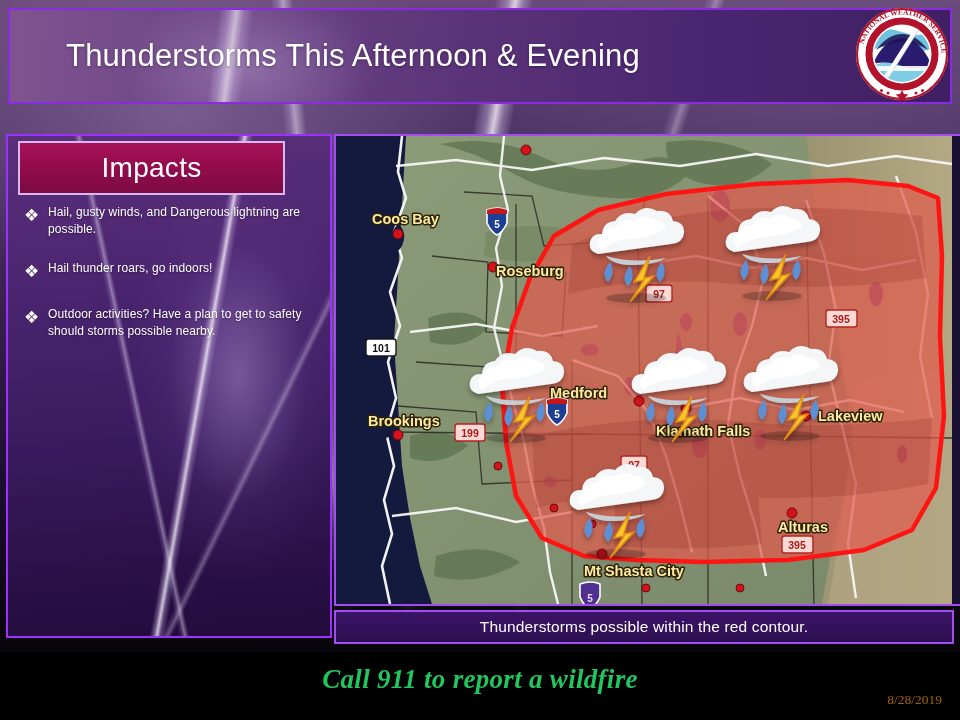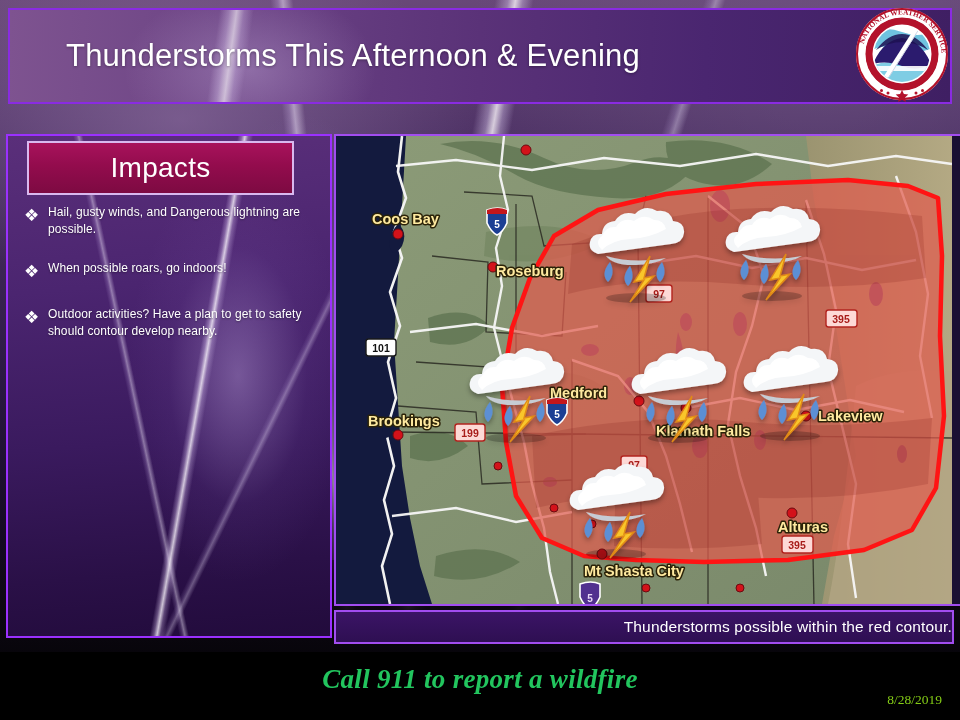--- a/index.html
+++ b/index.html
@@ -81,21 +81,21 @@
   }
   .left-panel::before{
     content:""; position:absolute; inset:0;
     background:
       linear-gradient(100deg, transparent 56%, rgba(228,208,248,.34) 57%, rgba(252,246,255,.78) 57.8%, rgba(226,205,247,.30) 58.6%, transparent 59.8%),
       linear-gradient(78deg, transparent 40%, rgba(216,194,244,.20) 40.8%, rgba(244,234,254,.44) 41.3%, transparent 42.3%),
       linear-gradient(116deg, transparent 70%, rgba(210,188,240,.16) 70.7%, rgba(238,226,252,.34) 71.2%, transparent 72.1%);
   }
 
   .impacts-box{
-    position:absolute; left:19px; top:5px; width:267px; height:54px;
+    position:absolute; left:10px; top:5px; width:267px; height:54px;
     border:2px solid #d9b8ef;
     background:linear-gradient(180deg,#a8125c 0%,#930c4d 45%,#7d0a42 100%);
     display:flex; align-items:center; justify-content:center;
   }
   .impacts-title{ font-size:28px; color:#fff; font-weight:400; letter-spacing:.3px; }
 
   .bullets{ position:absolute; left:10px; top:68px; width:306px; }
   .bullet{ display:flex; margin-bottom:22px; }
   .bullet-mark{
     flex:0 0 30px; color:#fff; font-size:17px; line-height:1.42;
@@ -120,35 +120,35 @@
     position:absolute; left:334px; top:134px; width:676px; height:472px;
     border:2px solid #a24df0; background:#1a1033; overflow:hidden;
   }
   .map{ position:absolute; inset:0; }
   .map svg{ display:block; }
 
   .map-caption{
     position:absolute; left:334px; top:610px; width:620px; height:34px;
     border:2px solid #a24df0;
     background:linear-gradient(180deg,#3b1466 0%,#2e0f52 100%);
-    display:flex; align-items:center; justify-content:flex-end;
+    display:flex; align-items:center; justify-content:center;
   }
   .map-caption span{ color:#fff; font-size:15.5px; letter-spacing:.15px; }
 
   
   .footer-headline{
     position:absolute; left:0; top:664px; width:960px; text-align:center;
     font-family:"Liberation Serif", serif;
     font-weight:700; font-style:italic; font-size:27px; color:#22c55e;
     letter-spacing:.3px;
   }
   .footer-date{
     position:absolute; right:18px; top:692px;
     font-family:"Liberation Serif", serif;
-    font-size:13.5px; color:#84cc16;
+    font-size:13.5px; color:#a16207;
   }
 </style>
 </head>
 <body>
 
 <div id="slide">
 
   <div class="bg-photo"></div>
   <div class="bg-ridge"></div>
   <div class="bg-ground"></div>
@@ -198,25 +198,25 @@
       <div class="impacts-title">Impacts</div>
     </div>
 
     <div class="bullets">
       <div class="bullet">
         <div class="bullet-mark">❖</div>
         <div class="bullet-text">Hail, gusty winds, and Dangerous lightning are possible.</div>
       </div>
       <div class="bullet">
         <div class="bullet-mark">❖</div>
-        <div class="bullet-text">When possible roars, go indoors!</div>
+        <div class="bullet-text">Hail thunder roars, go indoors!</div>
       </div>
       <div class="bullet">
         <div class="bullet-mark">❖</div>
-        <div class="bullet-text">Outdoor activities?   Have a plan to get to safety should contour develop nearby.</div>
+        <div class="bullet-text">Outdoor activities?   Have a plan to get to safety should storms possible nearby.</div>
       </div>
     </div>
 
   </div>
 
   <div class="map-frame">
     <div class="map">
       <svg width="616" height="468" viewBox="0 0 616 468" aria-hidden="true">
         <defs>
           <linearGradient id="landG" x1="0" y1="0" x2="1" y2="1">

